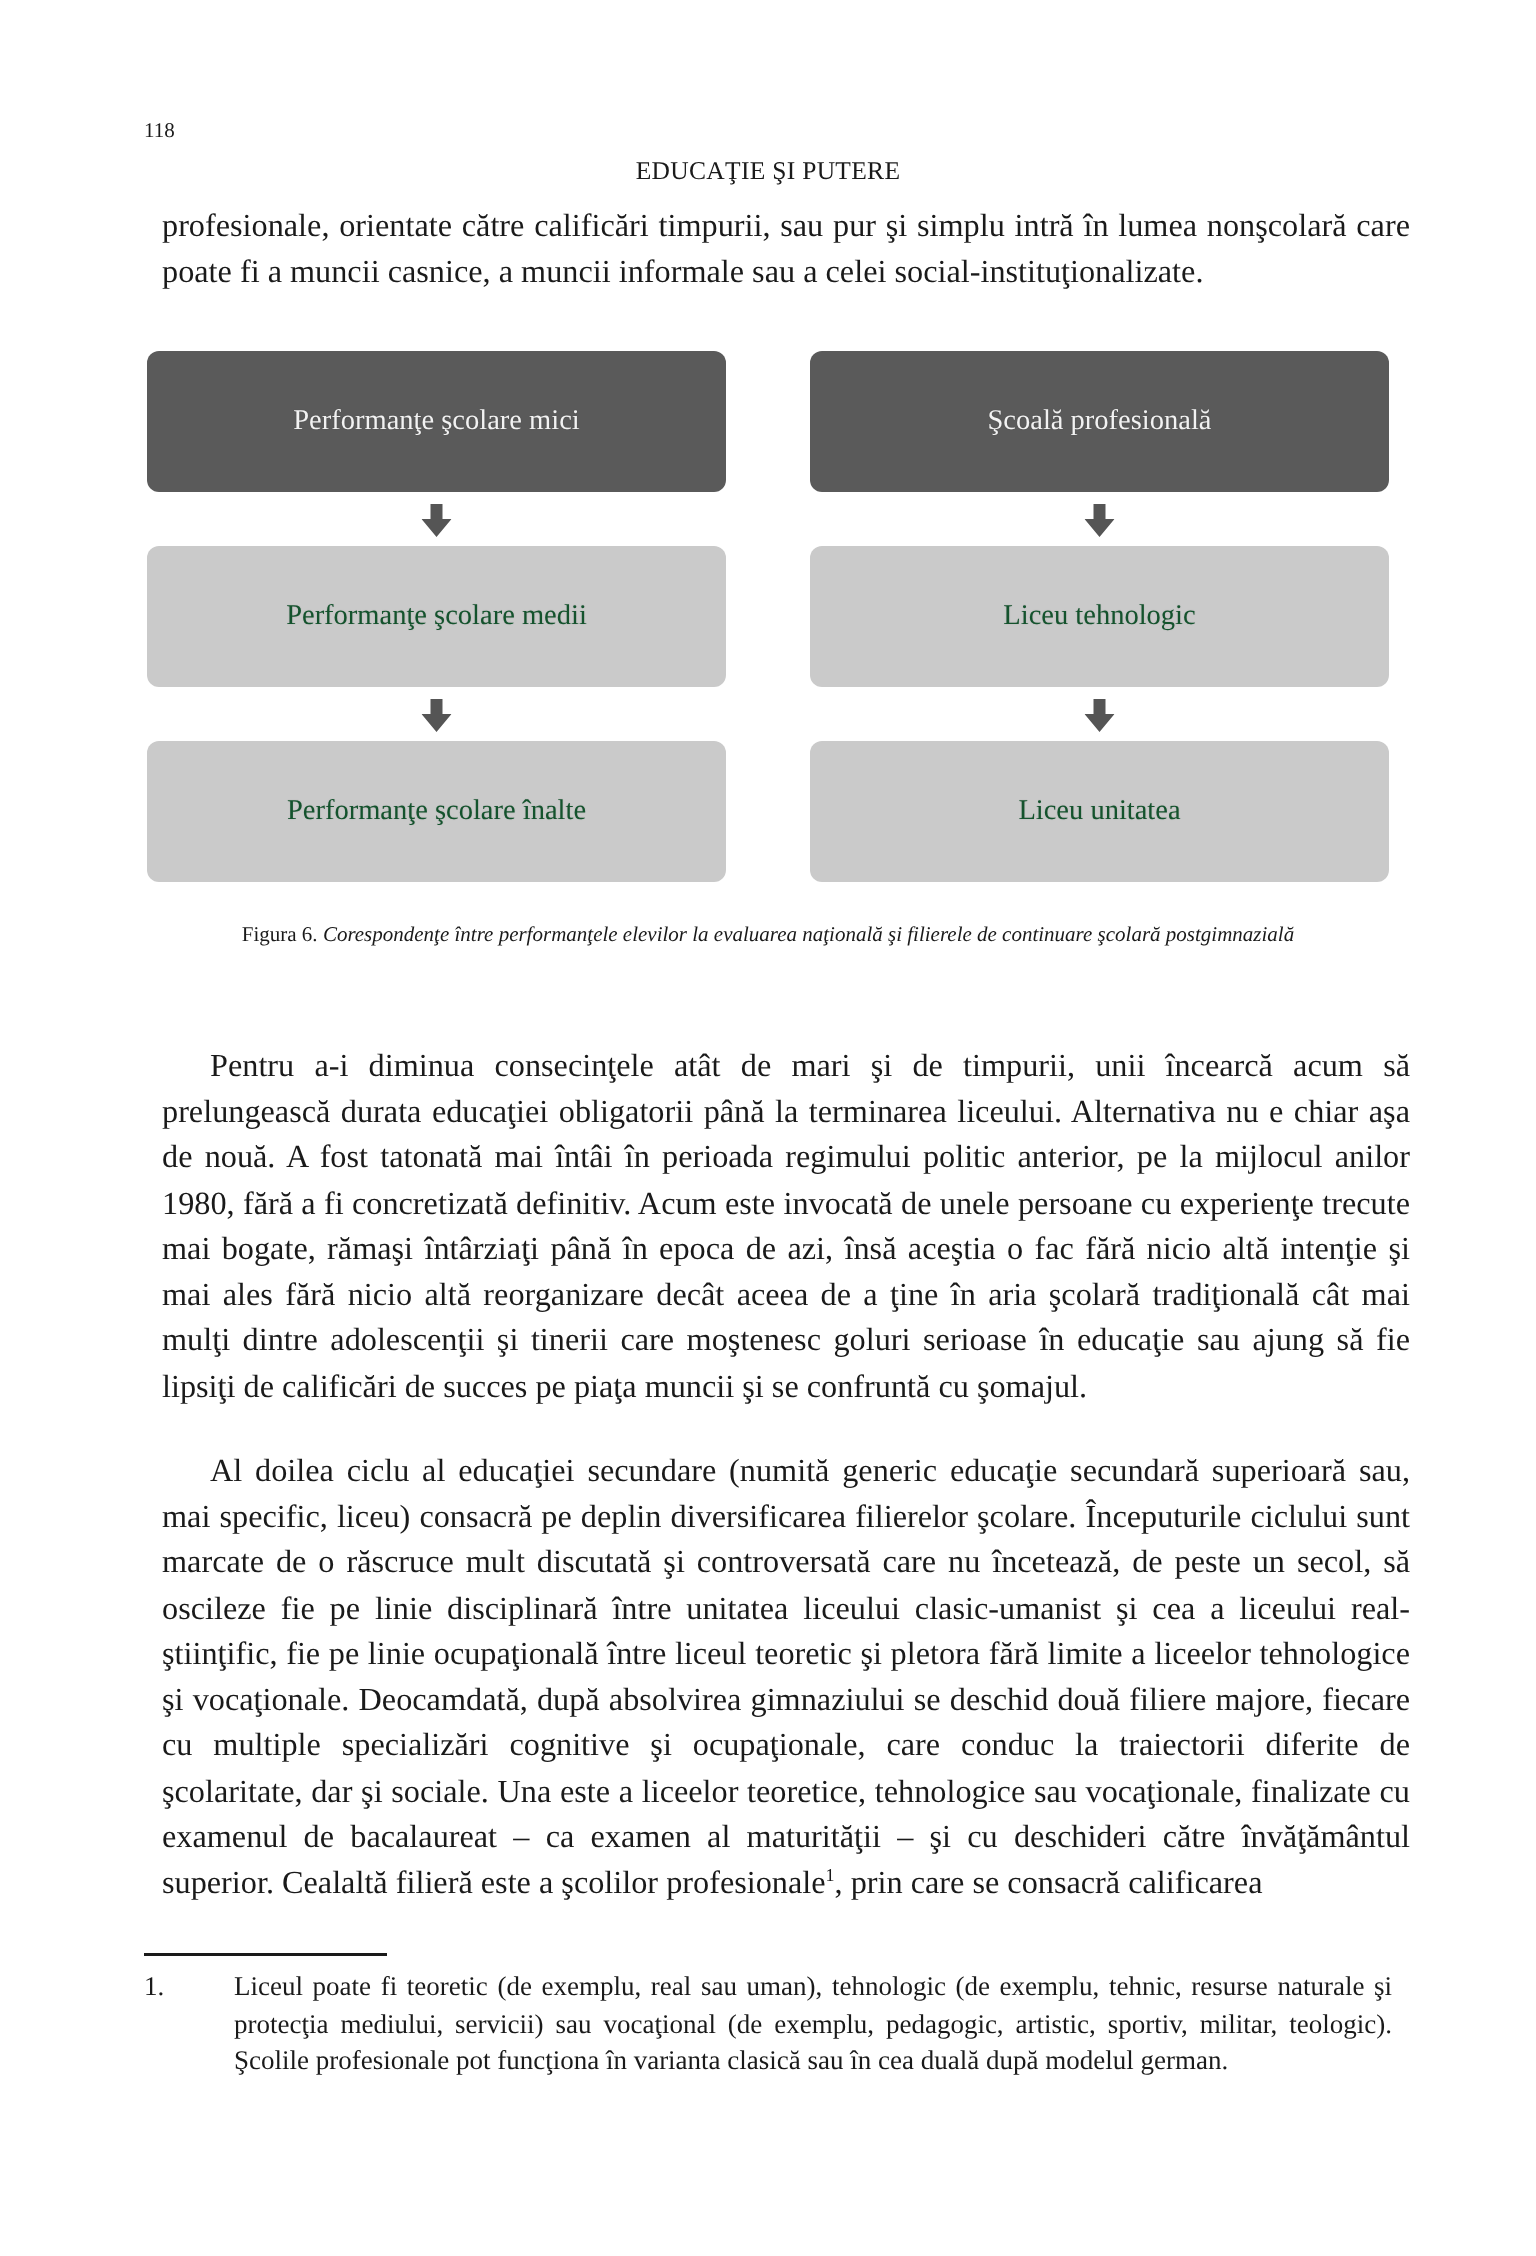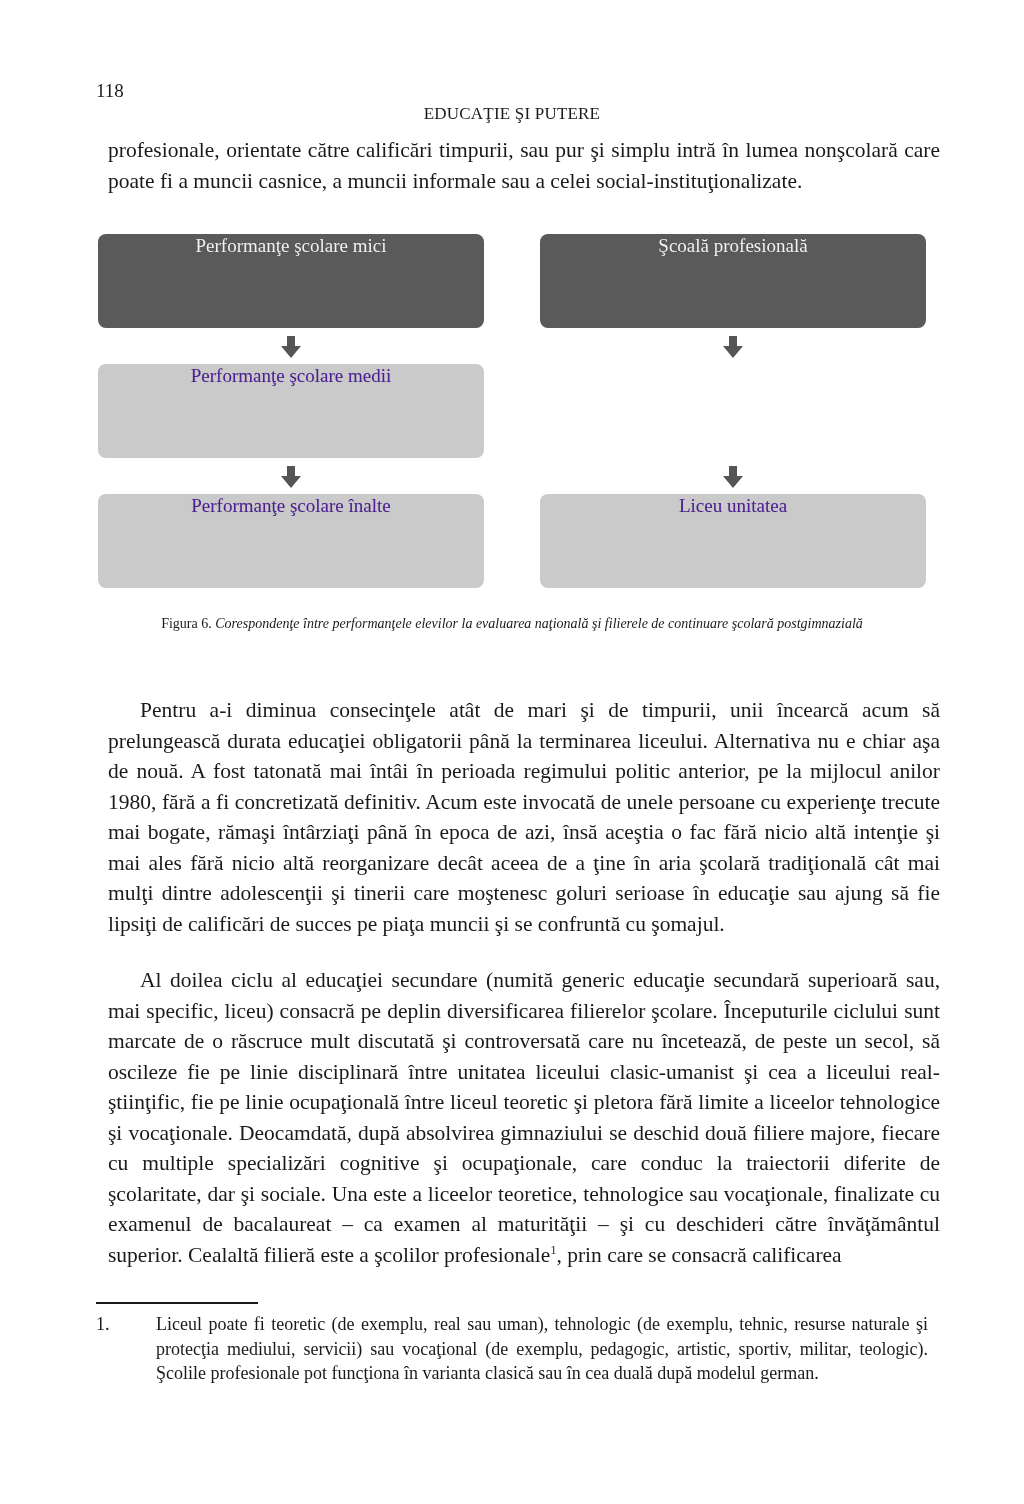--- a/index.html
+++ b/index.html
@@ -1,37 +1,37 @@
 <!DOCTYPE html>
 <html><head>
   <meta charset="utf-8">
   <style>
     html, body { margin: 0; padding: 0; background: #ffffff; }
     body { width: 1024px; height: 1504px; position: relative; overflow: hidden;
            font-family: "Liberation Serif", "DejaVu Serif", serif; color: #1a1a1a; }
-    .page-number { position: absolute; left: 96px; top: 80px; font-size: 19px; }
+    .page-number { position: absolute; left: 96px; top: 80px; font-size: 14px; }
     .running-head { position: absolute; left: 0; width: 1024px; top: 80px; text-align: center;
                     font-size: 17px; letter-spacing: 0.2px; margin-top: 24px; }
     .para { position: absolute; left: 96px; width: 832px; font-size: 21.5px; line-height: 30.5px;
             text-align: justify; margin: 12px; }
     .para.indent { text-indent: 32px; }
     .p0 { top: 123px; }
     .p1 { top: 683px; }
     .p2 { top: 953px; }
 
     .figure { position: absolute; left: 98px; top: 234px; width: 828px; height: 355px; }
     .col { position: absolute; top: 0; width: 386px; height: 355px; }
     .col.left { left: 0; }
     .col.right { left: 442px; width: 386px; }
     .box { position: absolute; left: 0; width: 100%; height: 94px; border-radius: 8px;
-           display: flex; align-items: flex-start; justify-content: center; text-align: center;
+           display: flex; align-items: center; justify-content: center; text-align: center;
            font-size: 19px; line-height: 24px; box-sizing: border-box; padding: 0 60px;
            text-shadow: 0 0 1px rgba(0,0,0,0.15); }
     .box.dark { background: #5a5a5a; color: #f2f2f2; }
-    .box.light { background: #cacaca; color: #4c1d95; }
+    .box.light { background: #cacaca; color: #14532d; }
     .b0 { top: 0; }
     .b1 { top: 130px; }
     .b2 { top: 260px; }
     .arrow { position: absolute; left: 50%; width: 20px; height: 22px; margin-left: -10px; }
     .a0 { top: 102px; }
     .a1 { top: 232px; }
 
     .caption { position: absolute; left: 96px; width: 832px; top: 610px; text-align: center;
                font-size: 14px; line-height: 27px; }
     .caption i { font-style: italic; }
@@ -70,20 +70,23 @@
     </div>
   </div>
 
   <div class="col right">
     <div class="box dark b0">
       <span>Şcoală profesională</span>
     </div>
     <svg class="arrow a0" viewBox="0 0 20 22">
       <polygon points="6,0 14,0 14,10 20,10 10,22 0,10 6,10" fill="#555555"></polygon>
     </svg>
+    <div class="box light b1">
+      <span>Liceu tehnologic</span>
+    </div>
     <svg class="arrow a1" viewBox="0 0 20 22">
       <polygon points="6,0 14,0 14,10 20,10 10,22 0,10 6,10" fill="#555555"></polygon>
     </svg>
     <div class="box light b2">
       <span>Liceu unitatea</span>
     </div>
   </div>
 </div>
 
 <div class="caption">

